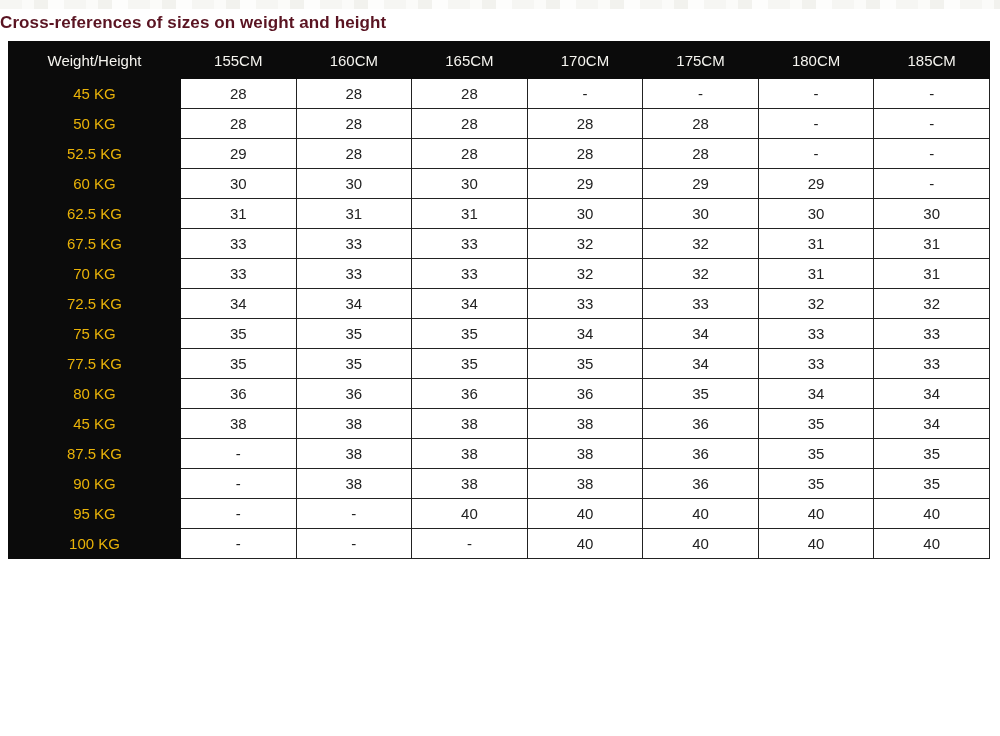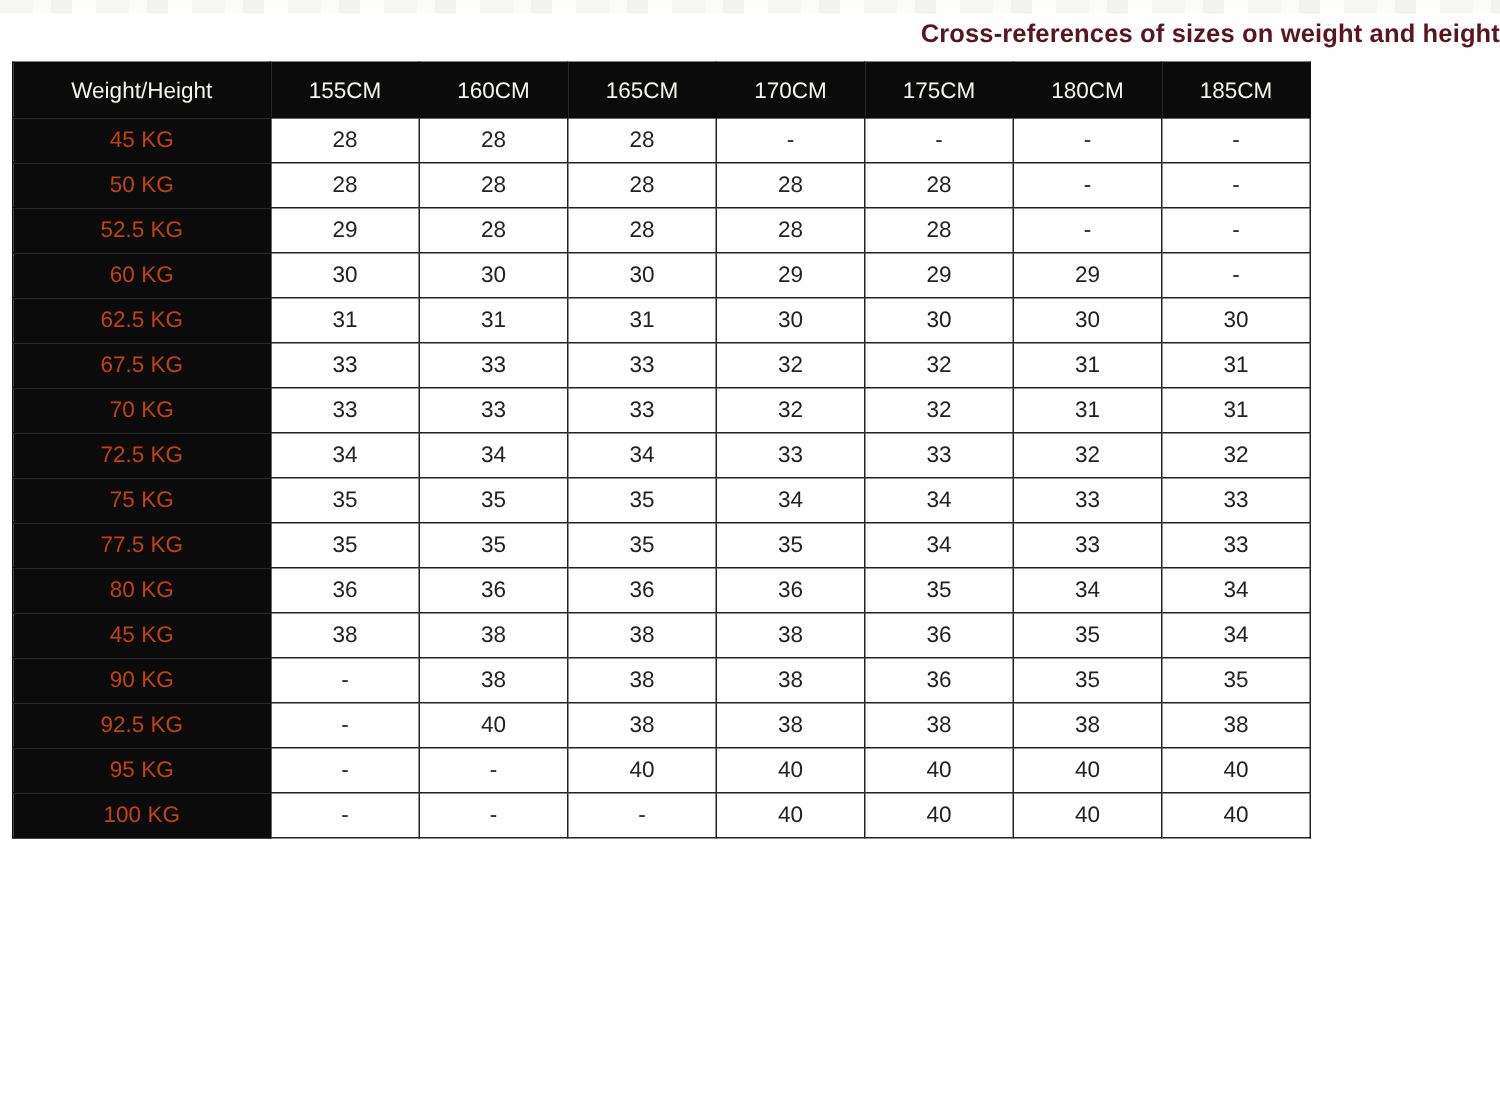--- a/index.html
+++ b/index.html
@@ -14,52 +14,52 @@
     width: 1000px;
     height: 9px;
     background:
       repeating-linear-gradient(90deg,
         #f6f6f3 0px, #f6f6f3 22px,
         #fbfbf9 22px, #fbfbf9 34px,
         #f2f2ee 34px, #f2f2ee 48px,
         #fdfdfc 48px, #fdfdfc 64px);
   }
   .page-title {
-    text-align: right;
+    text-align: left;
     font-size: 17px;
     font-weight: bold;
     color: #5a1422;
     margin-top: 4px;
     margin-bottom: 8px;
     letter-spacing: 0.1px;
   }
   table.size-table {
     border-collapse: collapse;
     table-layout: fixed;
     margin-left: 8px;
-    width: 866px;
+    width: 982px;
   }
   table.size-table col.weight-col { width: 172px; }
   table.size-table th, table.size-table td {
     text-align: center;
     vertical-align: middle;
     font-size: 15px;
   }
   
   table.size-table thead th {
     background: #0b0b0b;
     color: #f5f4ef;
     height: 37px;
     font-weight: normal;
     border: 1px solid #0b0b0b;
   }
   
   table.size-table tbody th.row-header {
     background: #0b0b0b;
-    color: #c2410c;
+    color: #eab308;
     font-weight: normal;
     border: 1px solid #0b0b0b;
     height: 30px;
   }
   
   table.size-table tbody td {
     background: #ffffff;
     color: #222222;
     border: 1px solid #222222;
     height: 30px;
@@ -205,38 +205,38 @@
         <th class="row-header">45 KG</th>
         <td>38</td>
         <td>38</td>
         <td>38</td>
         <td>38</td>
         <td>36</td>
         <td>35</td>
         <td>34</td>
       </tr>
       <tr>
+        <th class="row-header">87.5 KG</th>
+        <td>-</td>
+        <td>38</td>
+        <td>38</td>
+        <td>38</td>
+        <td>36</td>
+        <td>35</td>
+        <td>35</td>
+      </tr>
+      <tr>
         <th class="row-header">90 KG</th>
         <td>-</td>
         <td>38</td>
         <td>38</td>
         <td>38</td>
         <td>36</td>
         <td>35</td>
         <td>35</td>
-      </tr>
-      <tr>
-        <th class="row-header">92.5 KG</th>
-        <td>-</td>
-        <td>40</td>
-        <td>38</td>
-        <td>38</td>
-        <td>38</td>
-        <td>38</td>
-        <td>38</td>
       </tr>
       <tr>
         <th class="row-header">95 KG</th>
         <td>-</td>
         <td>-</td>
         <td>40</td>
         <td>40</td>
         <td>40</td>
         <td>40</td>
         <td>40</td>

